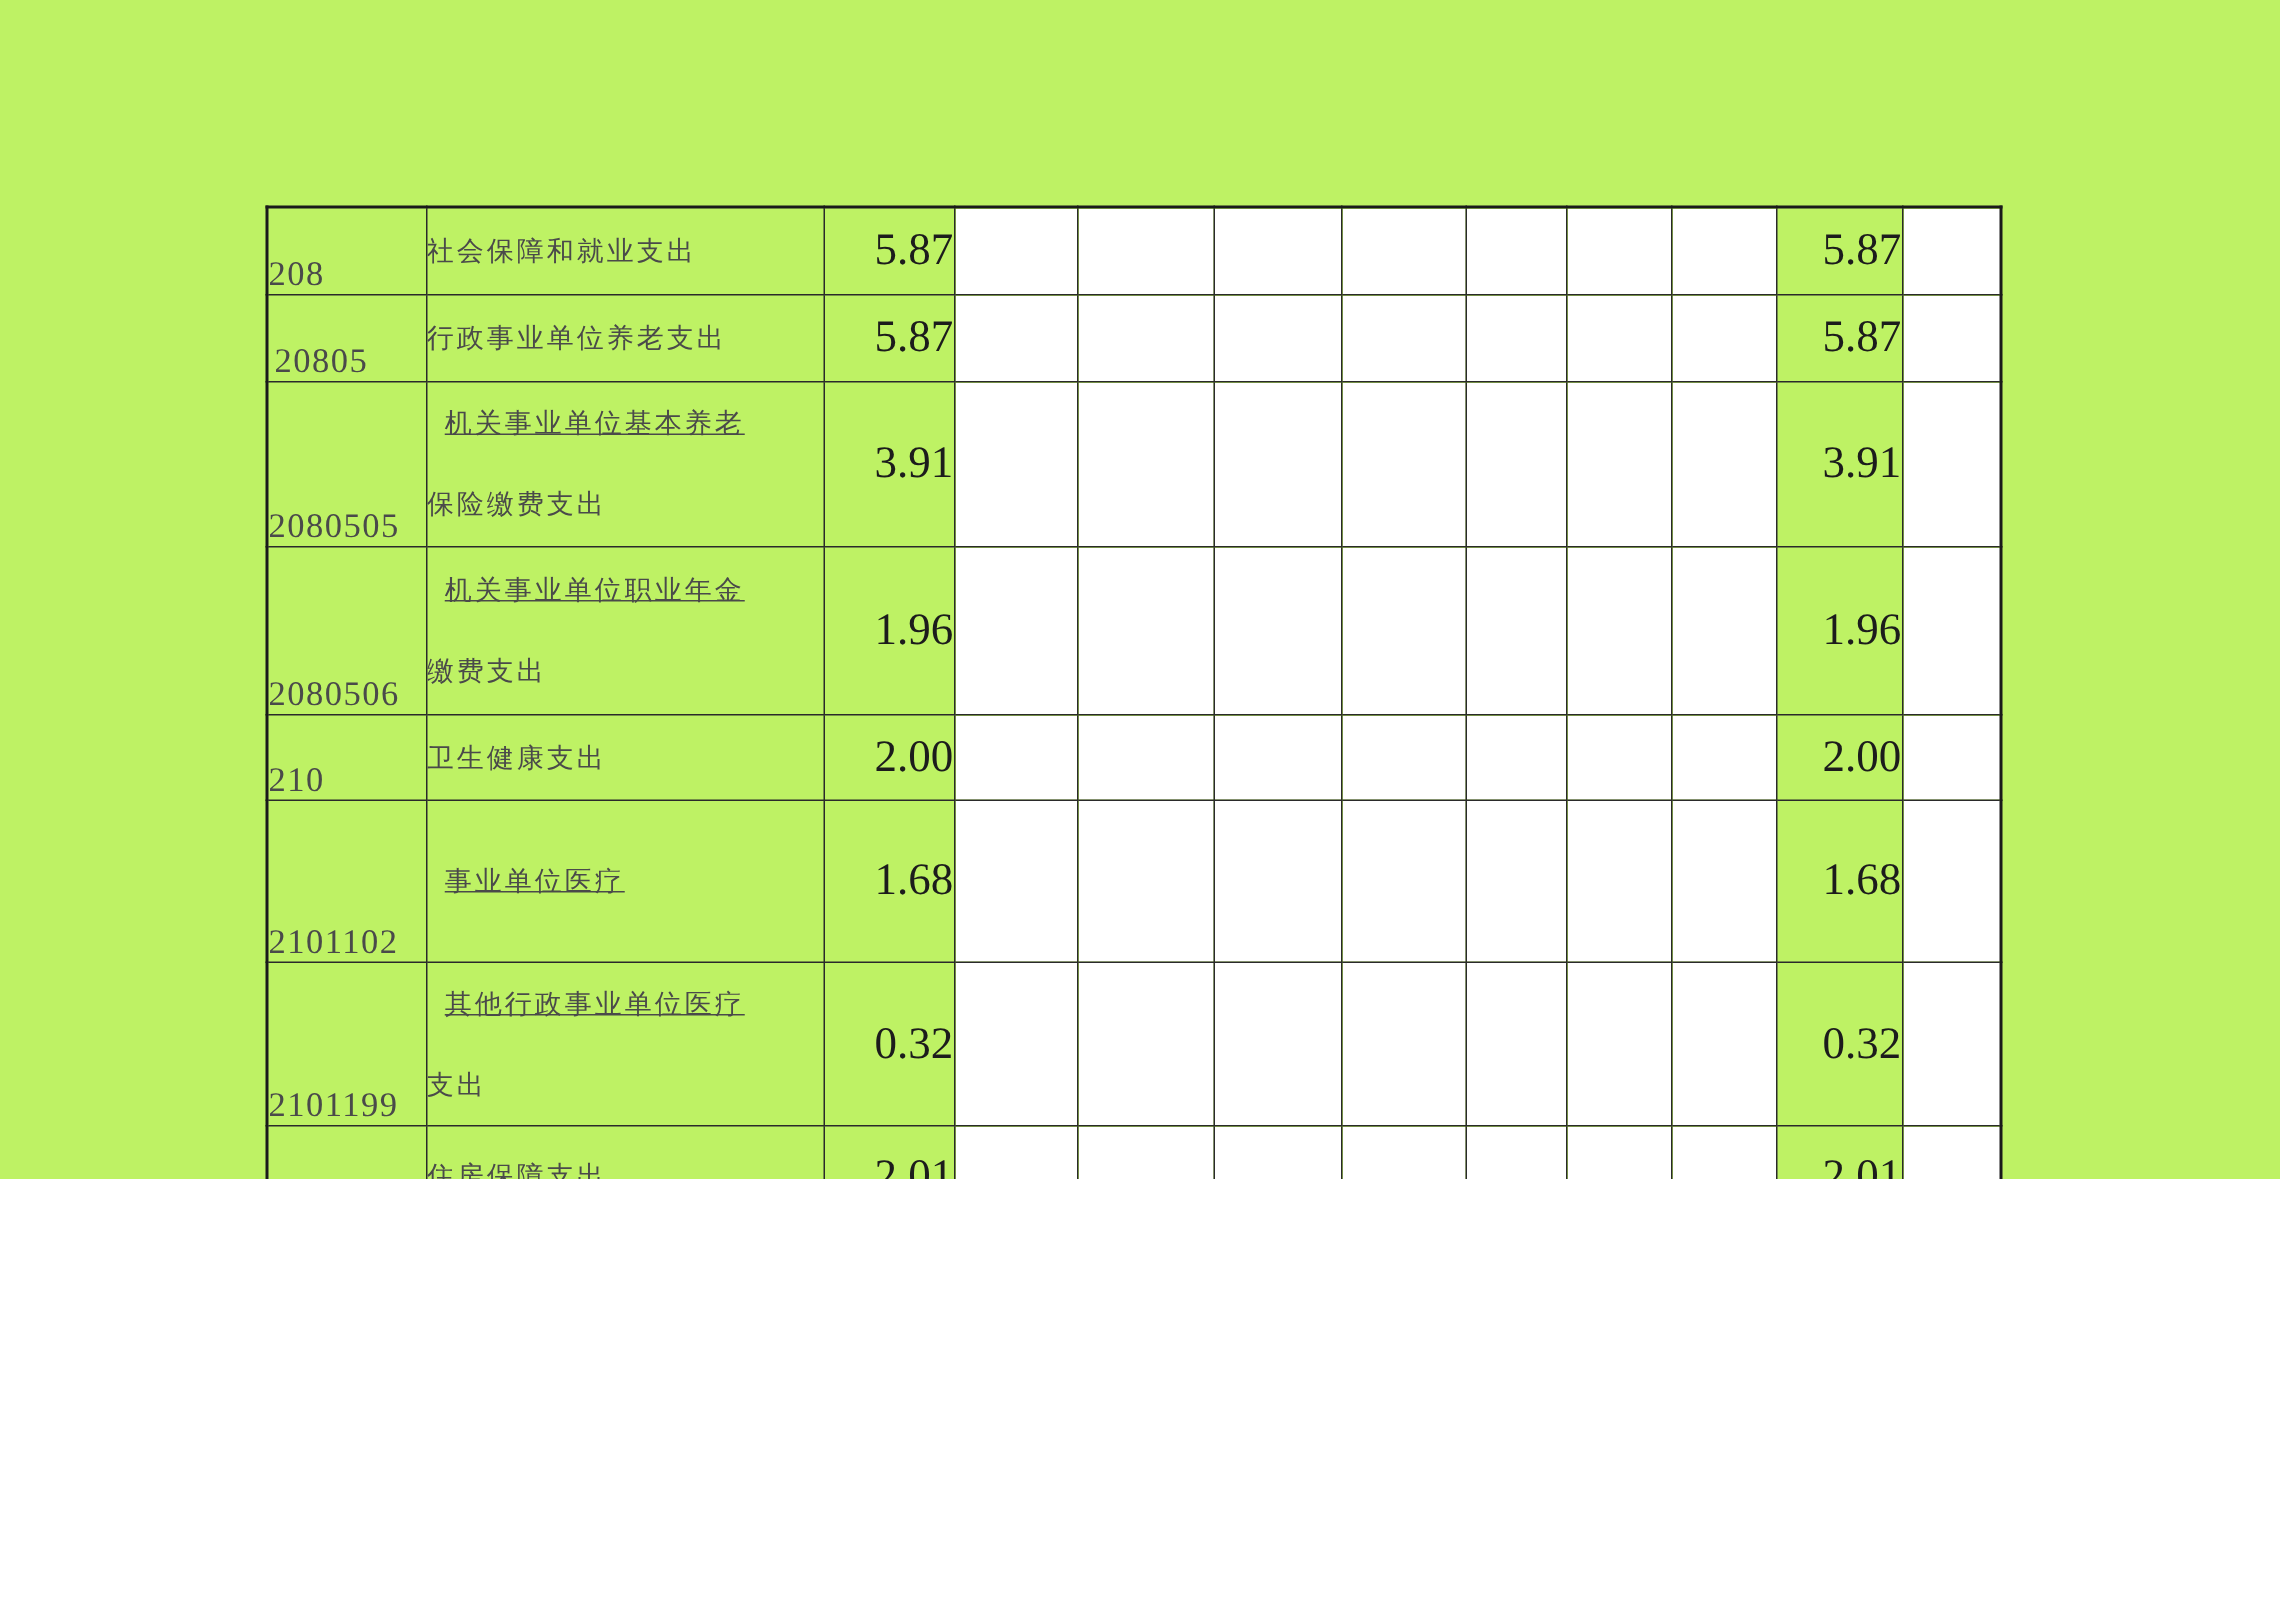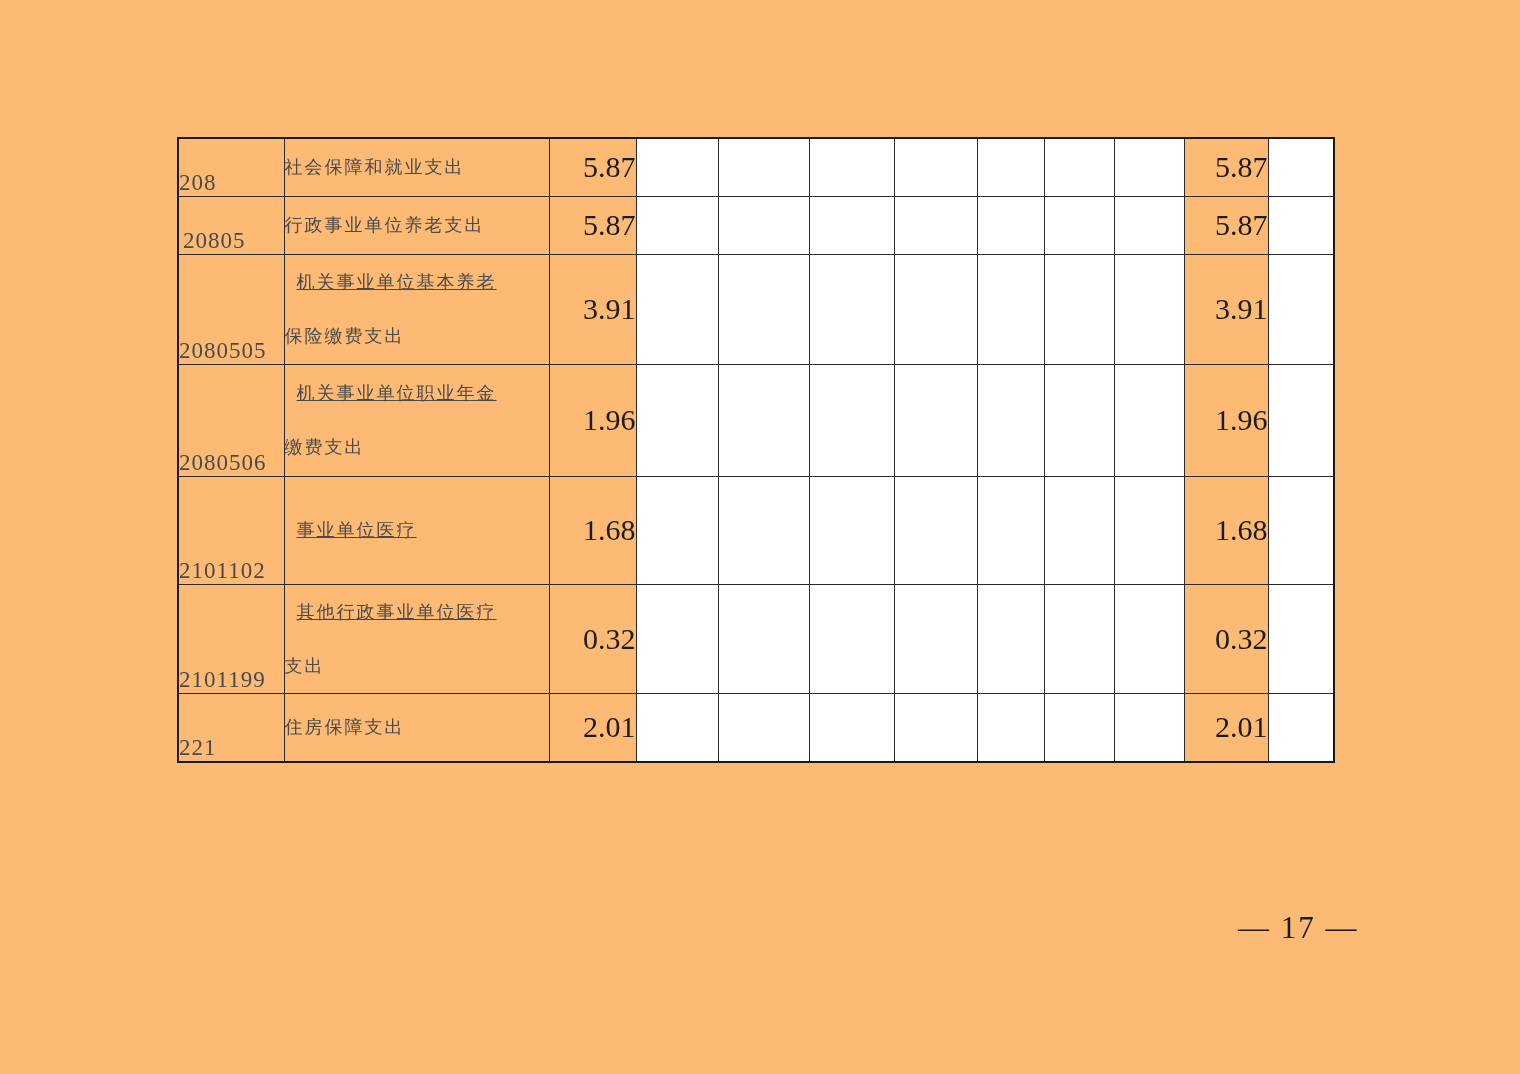--- a/index.html
+++ b/index.html
@@ -4,22 +4,22 @@
 <style>
   html, body {
     margin: 0;
     padding: 0;
     background: #ffffff;
     font-family: "Liberation Serif", "DejaVu Serif", serif;
   }
   .page {
     position: relative;
     width: 1520px;
-    height: 1074px;
-    background: #fdba74;
+    height: 786px;
+    background: #bef264;
     overflow: hidden;
   }
   table.budget {
     position: absolute;
     left: 177px;
     top: 137px;
     width: 1156px;
     border-collapse: collapse;
     table-layout: fixed;
     border: 2px solid #1a1a1a;
@@ -164,20 +164,36 @@
           <td class="empty"></td>
           <td class="empty"></td>
           <td class="empty"></td>
           <td class="empty"></td>
           <td class="empty"></td>
           <td class="empty"></td>
         <td class="val">1.96</td>
         <td class="empty"></td>
       </tr>
 
+      <tr class="r57">
+        <td class="code">210</td>
+        <td class="name">
+            <div class="line">卫生健康支出</div>
+          </td>
+        <td class="val">2.00</td>
+        <td class="empty"></td>
+          <td class="empty"></td>
+          <td class="empty"></td>
+          <td class="empty"></td>
+          <td class="empty"></td>
+          <td class="empty"></td>
+          <td class="empty"></td>
+        <td class="val">2.00</td>
+        <td class="empty"></td>
+      </tr>
 
 
       <tr class="r108">
         <td class="code">2101102</td>
         <td class="name">
             <div class="line ind3">事业单位医疗</div>
           </td>
         <td class="val">1.68</td>
         <td class="empty"></td>
           <td class="empty"></td>

